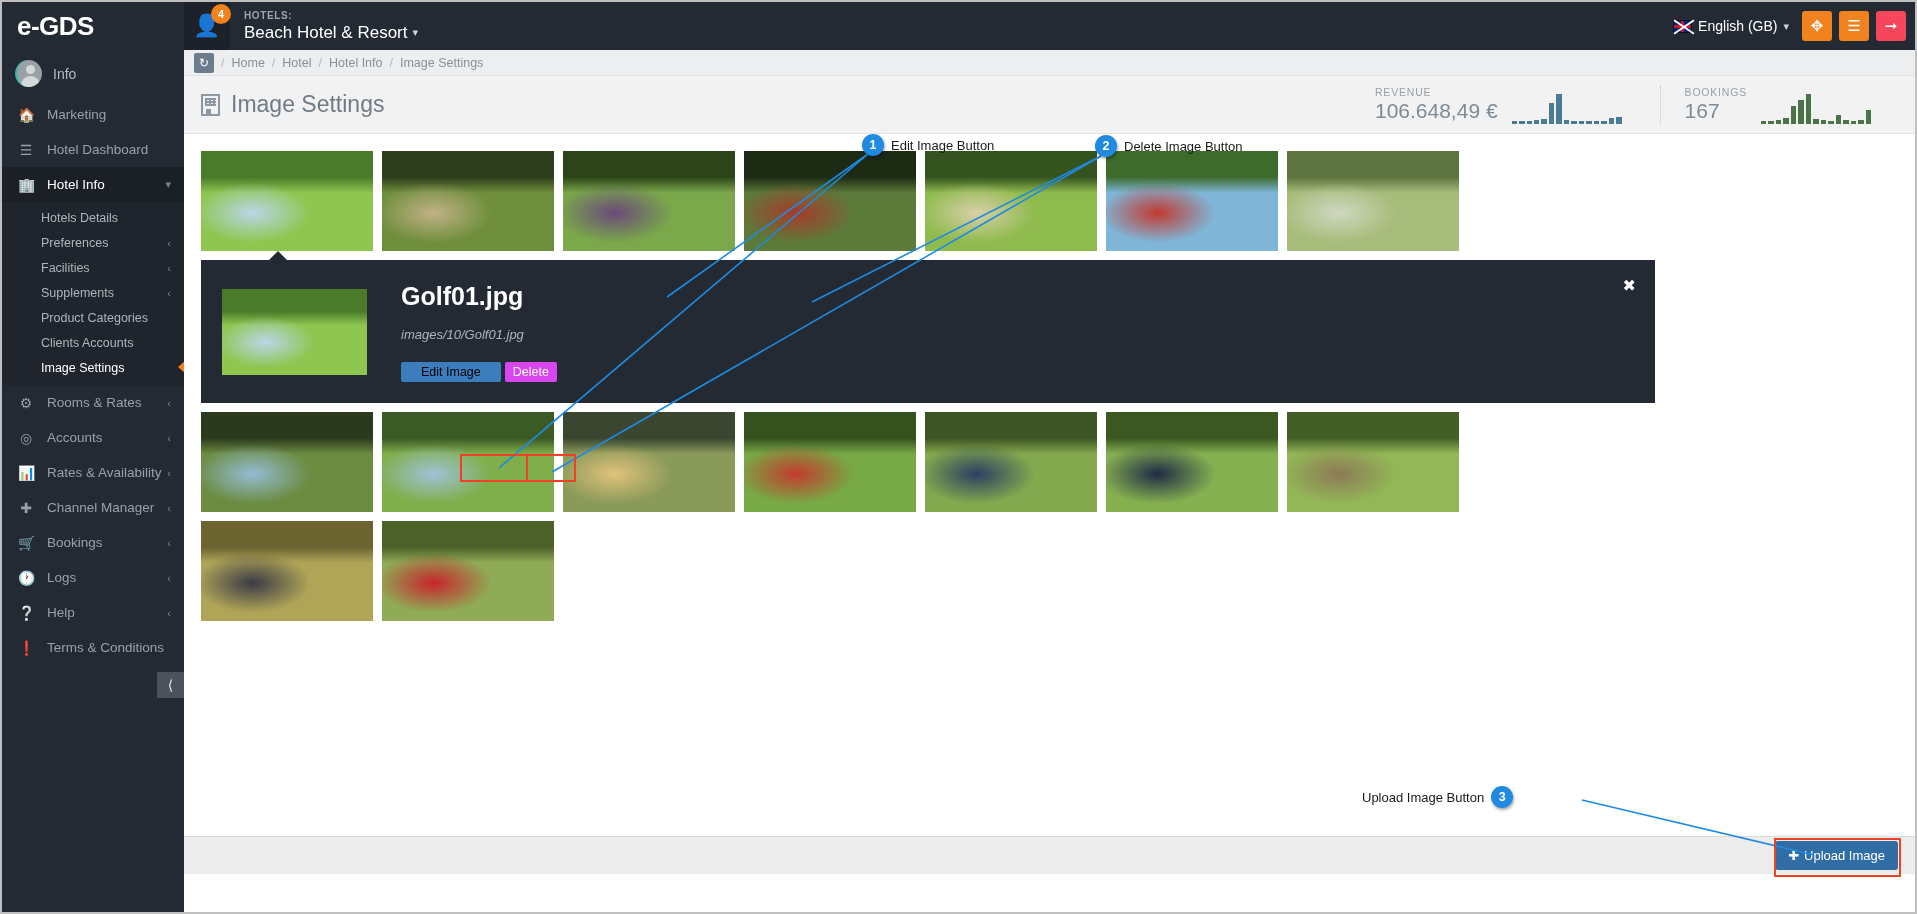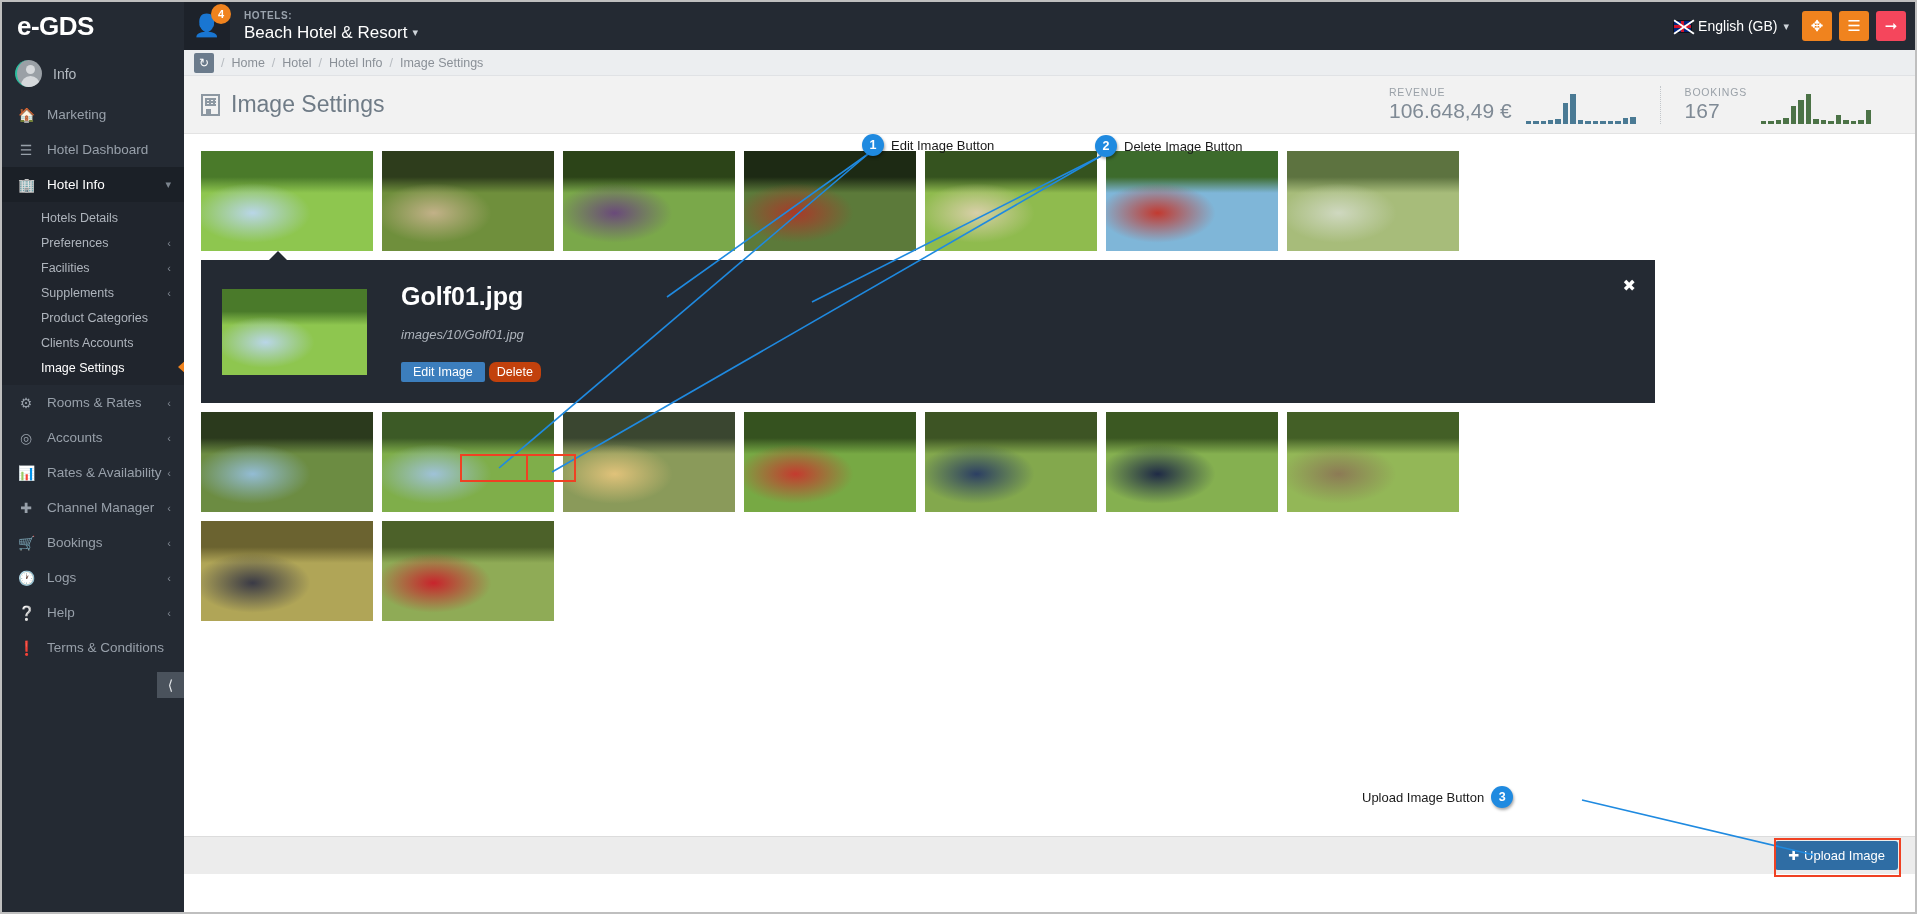--- a/index.html
+++ b/index.html
@@ -187,21 +187,21 @@
     content: ""; position: absolute; left: 2px; top: 2px;
     width: 11px; height: 8px;
     background:
       repeating-linear-gradient(to right, #8d98a2 0 2px, transparent 2px 4px),
       repeating-linear-gradient(to bottom, #8d98a2 0 2px, transparent 2px 3px);
   }
   .bld-icon::after {
     content: ""; position: absolute; left: 3px; bottom: 0;
     width: 5px; height: 5px; background: #8d98a2;
   }
-  .stats { margin-left: auto; display: flex; align-items: center; gap: 0px; justify-content: center; }
+  .stats { margin-left: auto; display: flex; align-items: center; gap: 14px; justify-content: center; }
   .stat { display: flex; align-items: flex-end; gap: 14px; padding: 0 24px; }
   .stat + .stat { border-left: 1px dotted #c3c7cb; }
   .stat-txt { display: flex; flex-direction: column; }
   .stat-label {
     font-size: 10.5px; color: #9aa1a8; letter-spacing: 0.8px;
   }
   .stat-value { font-size: 21px; color: #7f8a95; font-weight: 300; line-height: 26px; }
   .spark { display: flex; align-items: flex-end; gap: 2px; height: 30px; width: 110px; }
   .spark i { display: block; width: 7px; }
 
@@ -236,26 +236,26 @@
   }
   .detail-thumb {
     width: 145px; height: 86px;
     background-size: cover; background-position: center;
   }
   .detail-body { padding-left: 34px; }
   .detail-title { color: #ffffff; font-size: 25px; font-weight: bold; }
   .detail-path { color: #aeb4bc; font-size: 13px; font-style: italic; margin-top: 16px; }
   .detail-actions { display: flex; gap: 4px; margin-top: 20px; }
   .btn-edit {
-    background: #3c7ebd; color: #ffffff; font-size: 12.5px;
-    padding: 3px 12px; border: none; border-radius: 2px; cursor: pointer;
+    background: #3c7ebd; color: #000000; font-size: 12.5px;
+    padding: 3px 20px; border: none; border-radius: 2px; cursor: pointer;
   }
   .btn-delete {
-    background: #c2410c; color: #fff; font-size: 12.5px;
-    padding: 3px 8px; border: none; border-radius: 7px; cursor: pointer;
+    background: #d946ef; color: #fff; font-size: 12.5px;
+    padding: 3px 8px; border: none; border-radius: 2px; cursor: pointer;
   }
   .detail-close {
     position: absolute; right: 19px; top: 16px;
     color: #ffffff; font-size: 16px; cursor: pointer;
   }
 
   .footer {
     position: absolute; left: 0; bottom: 0;
     width: 1731px; height: 38px; background: #ececec;
     border-top: 1px solid #dcdcdc;

